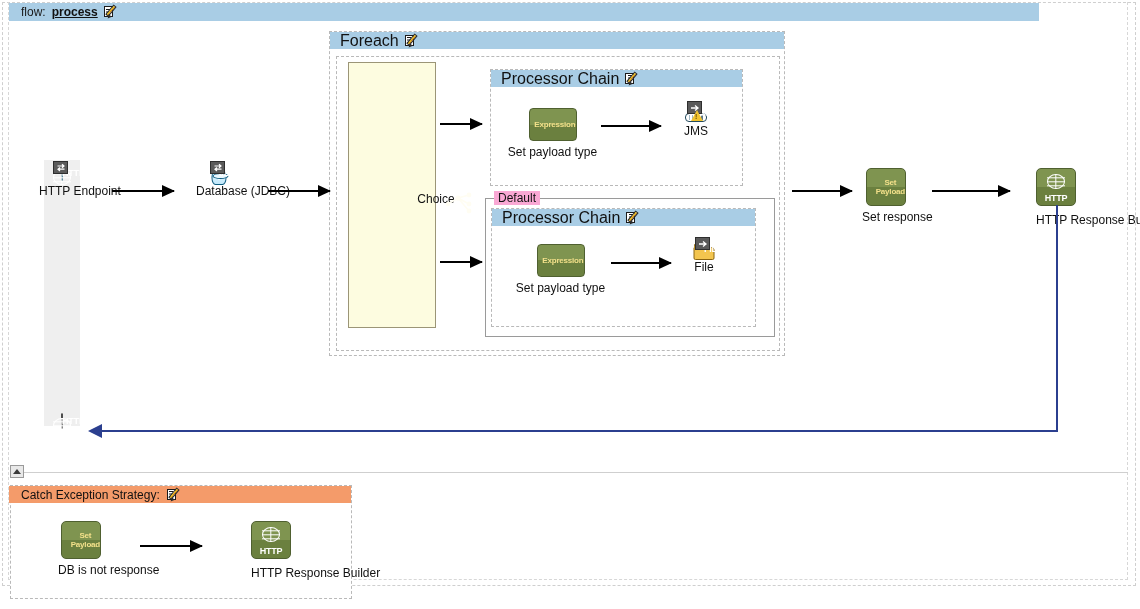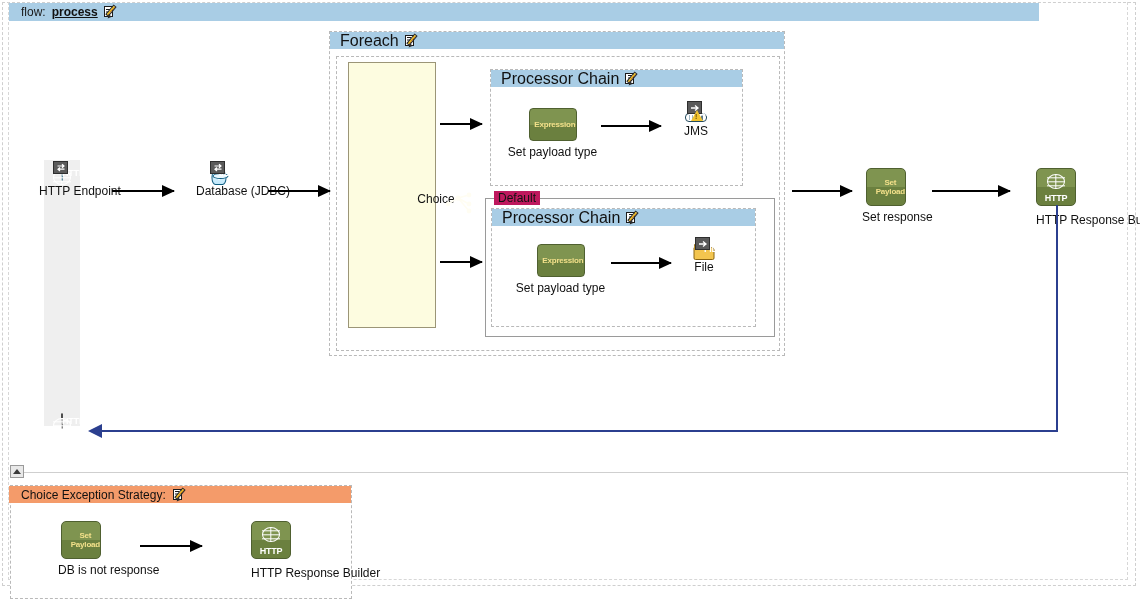--- a/index.html
+++ b/index.html
@@ -206,21 +206,21 @@
   
   #pc-top { left:490px; top:69px; width:253px; height:117px; }
   #pc-bottom { left:491px; top:208px; width:265px; height:119px; }
 
   
   #default-group {
     position:absolute; left:485px; top:198px; width:290px; height:139px;
     border:1px solid #9a9a9a; border-top:1px solid #9a9a9a;
   }
   #default-legend {
-    position:absolute; left:8px; top:-8px; background:#be185d; padding:0 4px;
+    position:absolute; left:8px; top:-8px; background:#f9a8d4; padding:0 4px;
     font-size:12px; color:#111;
   }
 
   
   .arrow { position:absolute; height:2px; background:#000; }
   .arrow:after {
     content:""; position:absolute; right:-1px; top:50%; transform:translateY(-50%);
     width:0; height:0; border-top:6px solid transparent; border-bottom:6px solid transparent;
     border-left:13px solid #000;
   }
@@ -464,21 +464,21 @@
   <div id="resp-tick" class="blue-line"></div>
   <div id="blue-v" class="blue-line"></div>
   <div id="blue-h" class="blue-line"></div>
   <div id="blue-arrow"></div>
 
   <div id="exc-divider"></div>
   <div id="collapse-btn"></div>
 
   <div id="exc-frame"></div>
   <div id="exc-bar" class="no-sel">
-    <span>Choice Exception Strategy:</span>
+    <span>Catch Exception Strategy:</span>
     <span class="edit-icon">
       <span class="page"></span>
         <span class="pencil"></span>
         <span class="nib"></span>
     </span>
   </div>
 
   <div class="node" style="left:58px; top:521px; width:46px;">
     <span class="icon-wrap">
       <span class="ico-green sq">

